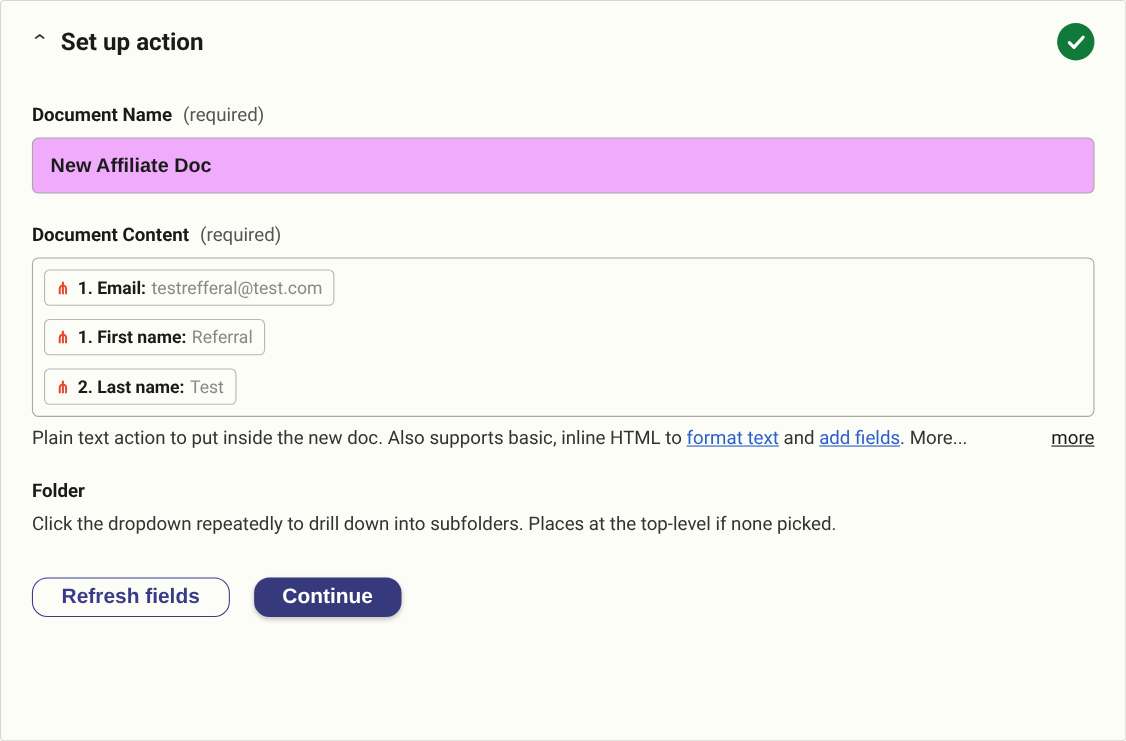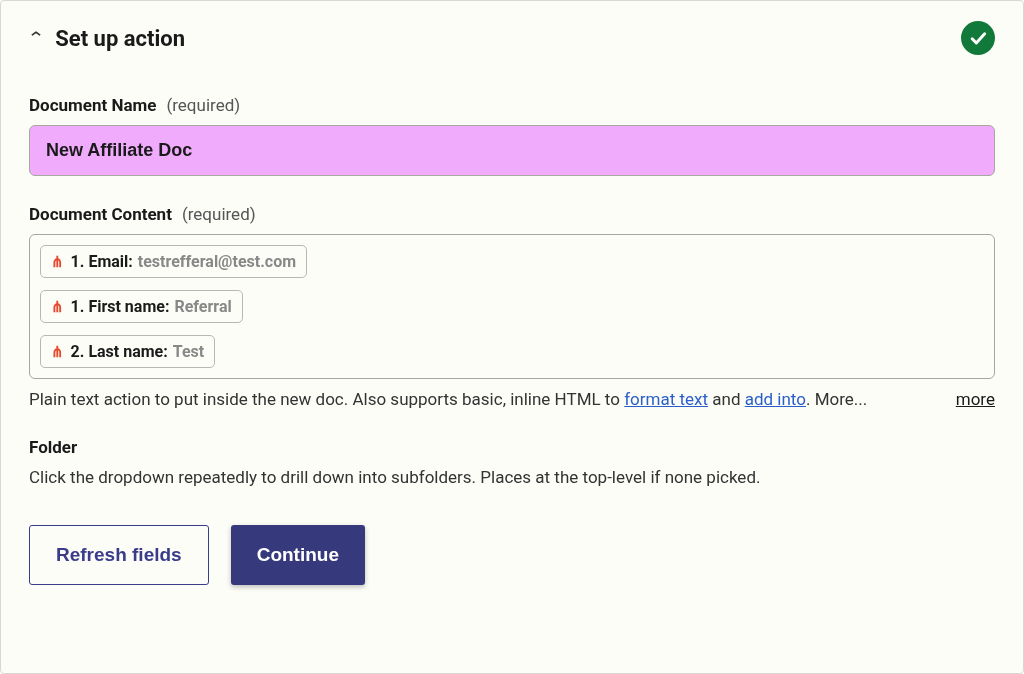--- a/index.html
+++ b/index.html
@@ -115,21 +115,21 @@
       font-weight: 700;
       font-size: 15px;
       margin-right: 2px;
     }
     .pill-label {
       font-weight: 700;
       color: #1a1a1a;
     }
     .pill-value {
       color: #888;
-      font-weight: 700;
+      font-weight: 400;
     }
     .help-row {
       display: flex;
       align-items: baseline;
       margin-top: 10px;
       font-size: 17px;
       color: #333;
     }
     .help-text {
       flex: 1;
@@ -178,24 +178,24 @@
       font-size: 17px;
       color: #333;
       margin-top: 10px;
     }
     .button-row {
       display: flex;
       gap: 22px;
       margin-top: 38px;
     }
     .btn {
-      padding: 18px 26px;
+      padding: 6px 26px;
       font-size: 19px;
       font-weight: 700;
-      border-radius: 3px;
+      border-radius: 14px;
       cursor: pointer;
       border: none;
     }
     .btn-secondary {
       background: #fdfdf8;
       border: 1.5px solid #3a3c8a;
       color: #3a3c8a;
     }
     .btn-primary {
       background: #363a7d;
@@ -242,21 +242,21 @@
         <span class="pill-value">Referral</span>
       </span>
       <span class="pill">
         <span class="pill-icon">⋔</span>
         <span class="pill-label">2. Last name:</span>
         <span class="pill-value">Test</span>
       </span>
     </div>
     <div class="help-row">
       <span class="help-text">
-        <span>Plain text action to put inside the new doc. Also supports basic, inline HTML to </span><a class="help-link">format text</a><span> and </span><a class="help-link">add into</a><span>. More...</span>
+        <span>Plain text action to put inside the new doc. Also supports basic, inline HTML to </span><a class="help-link">format text</a><span> and </span><a class="help-link">add fields</a><span>. More...</span>
       </span>
       <span class="more-toggle">more</span>
     </div>
   </div>
 
   <div class="field-group">
     <div class="field-label-row">
       <span class="field-label">Folder</span>
     </div>
     <div class="folder-help">Click the dropdown repeatedly to drill down into subfolders. Places at the top-level if none picked.</div>

